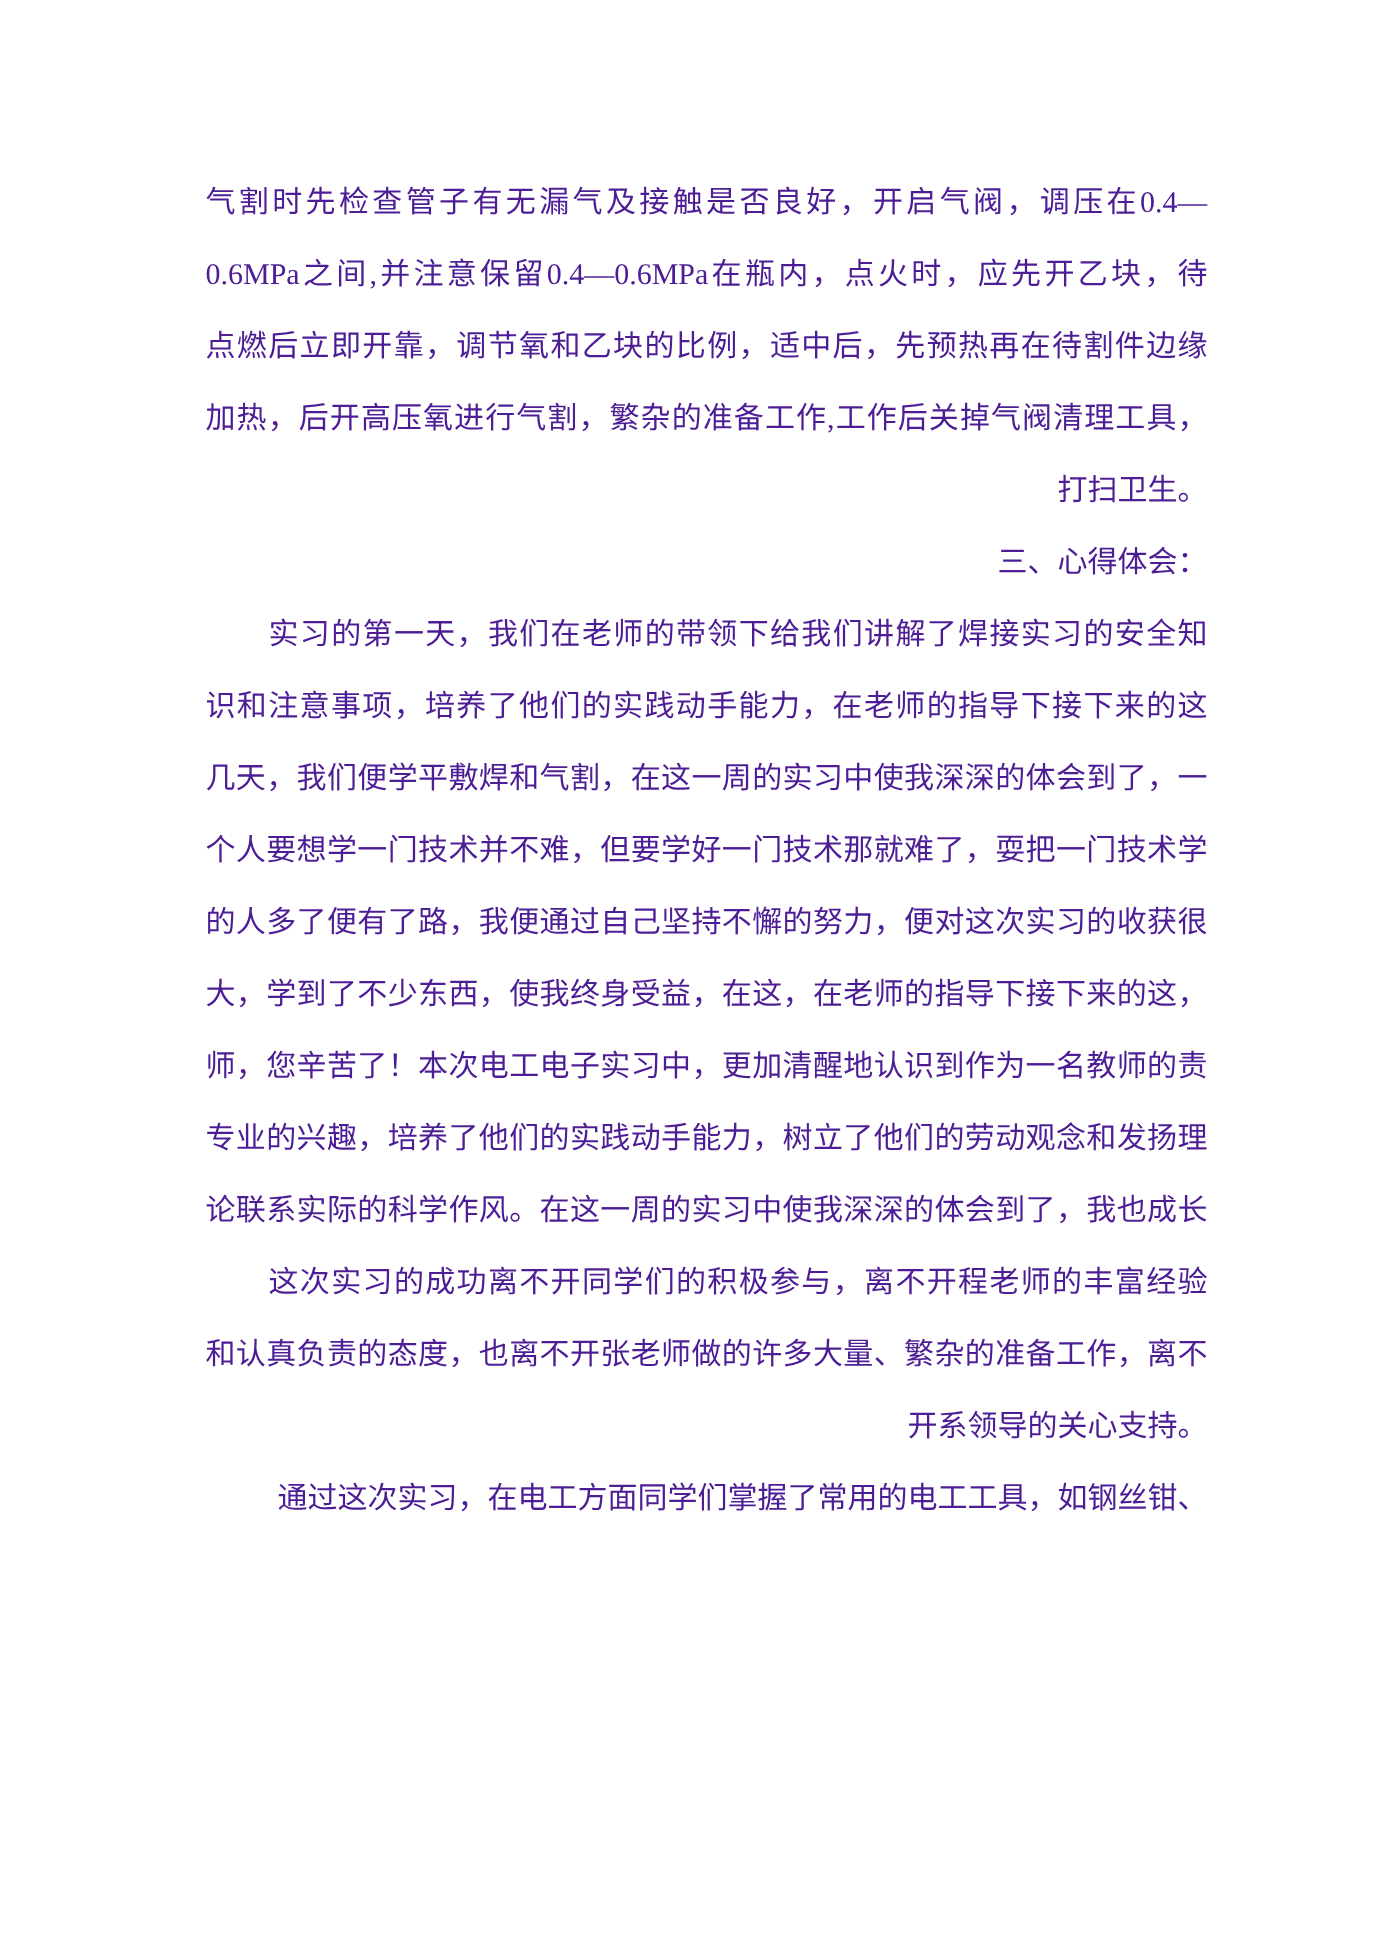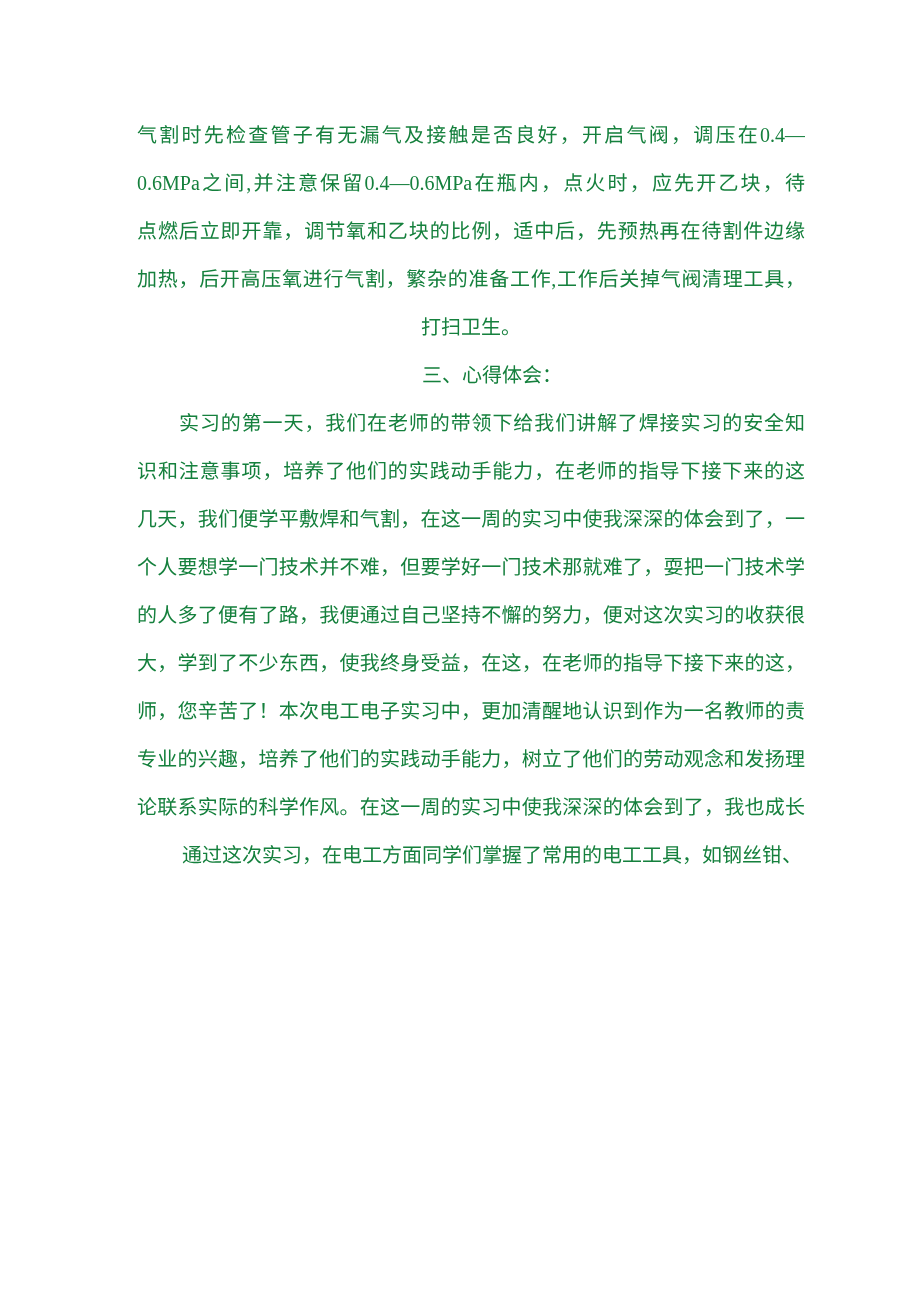--- a/index.html
+++ b/index.html
@@ -9,34 +9,34 @@
       background: #ffffff;
     }
     .page {
       position: relative;
       width: 920px;
       height: 1301px;
       background: #ffffff;
       box-sizing: border-box;
       padding: 111px 115px 0 137px;
       font-family: "Liberation Serif", "DejaVu Serif", serif;
-      color: #15803d;
+      color: #4c1d95;
       overflow: hidden;
     }
     .para {
       margin: 0;
       padding: 0;
     }
     .line {
       height: 48px;
       line-height: 48px;
       font-size: 20px;
       overflow: hidden;
       white-space: normal;
-      text-align: center;
+      text-align: right;
       -webkit-font-smoothing: antialiased;
     }
     
     .line.fill {
       text-align: justify;
       text-align-last: justify;
     }
     
     .line.indent {
       text-indent: 42px;
@@ -64,18 +64,23 @@
     <div class="line fill">识和注意事项，培养了他们的实践动手能力，在老师的指导下接下来的这</div>
     <div class="line fill">几天，我们便学平敷焊和气割，在这一周的实习中使我深深的体会到了，一</div>
     <div class="line fill">个人要想学一门技术并不难，但要学好一门技术那就难了，耍把一门技术学</div>
     <div class="line fill">的人多了便有了路，我便通过自己坚持不懈的努力，便对这次实习的收获很</div>
     <div class="line fill">大，学到了不少东西，使我终身受益，在这，在老师的指导下接下来的这，老</div>
     <div class="line fill">师，您辛苦了！本次电工电子实习中，更加清醒地认识到作为一名教师的责任</div>
     <div class="line fill">专业的兴趣，培养了他们的实践动手能力，树立了他们的劳动观念和发扬理</div>
     <div class="line fill">论联系实际的科学作风。在这一周的实习中使我深深的体会到了，我也成长起</div>
   </div>
 
+  <div class="para">
+    <div class="line fill indent">这次实习的成功离不开同学们的积极参与，离不开程老师的丰富经验</div>
+    <div class="line fill">和认真负责的态度，也离不开张老师做的许多大量、繁杂的准备工作，离不</div>
+    <div class="line">开系领导的关心支持。</div>
+  </div>
 
   <div class="para">
     <div class="line indent">通过这次实习，在电工方面同学们掌握了常用的电工工具，如钢丝钳、</div>
   </div>
 
 </div>
 
 </body></html>

